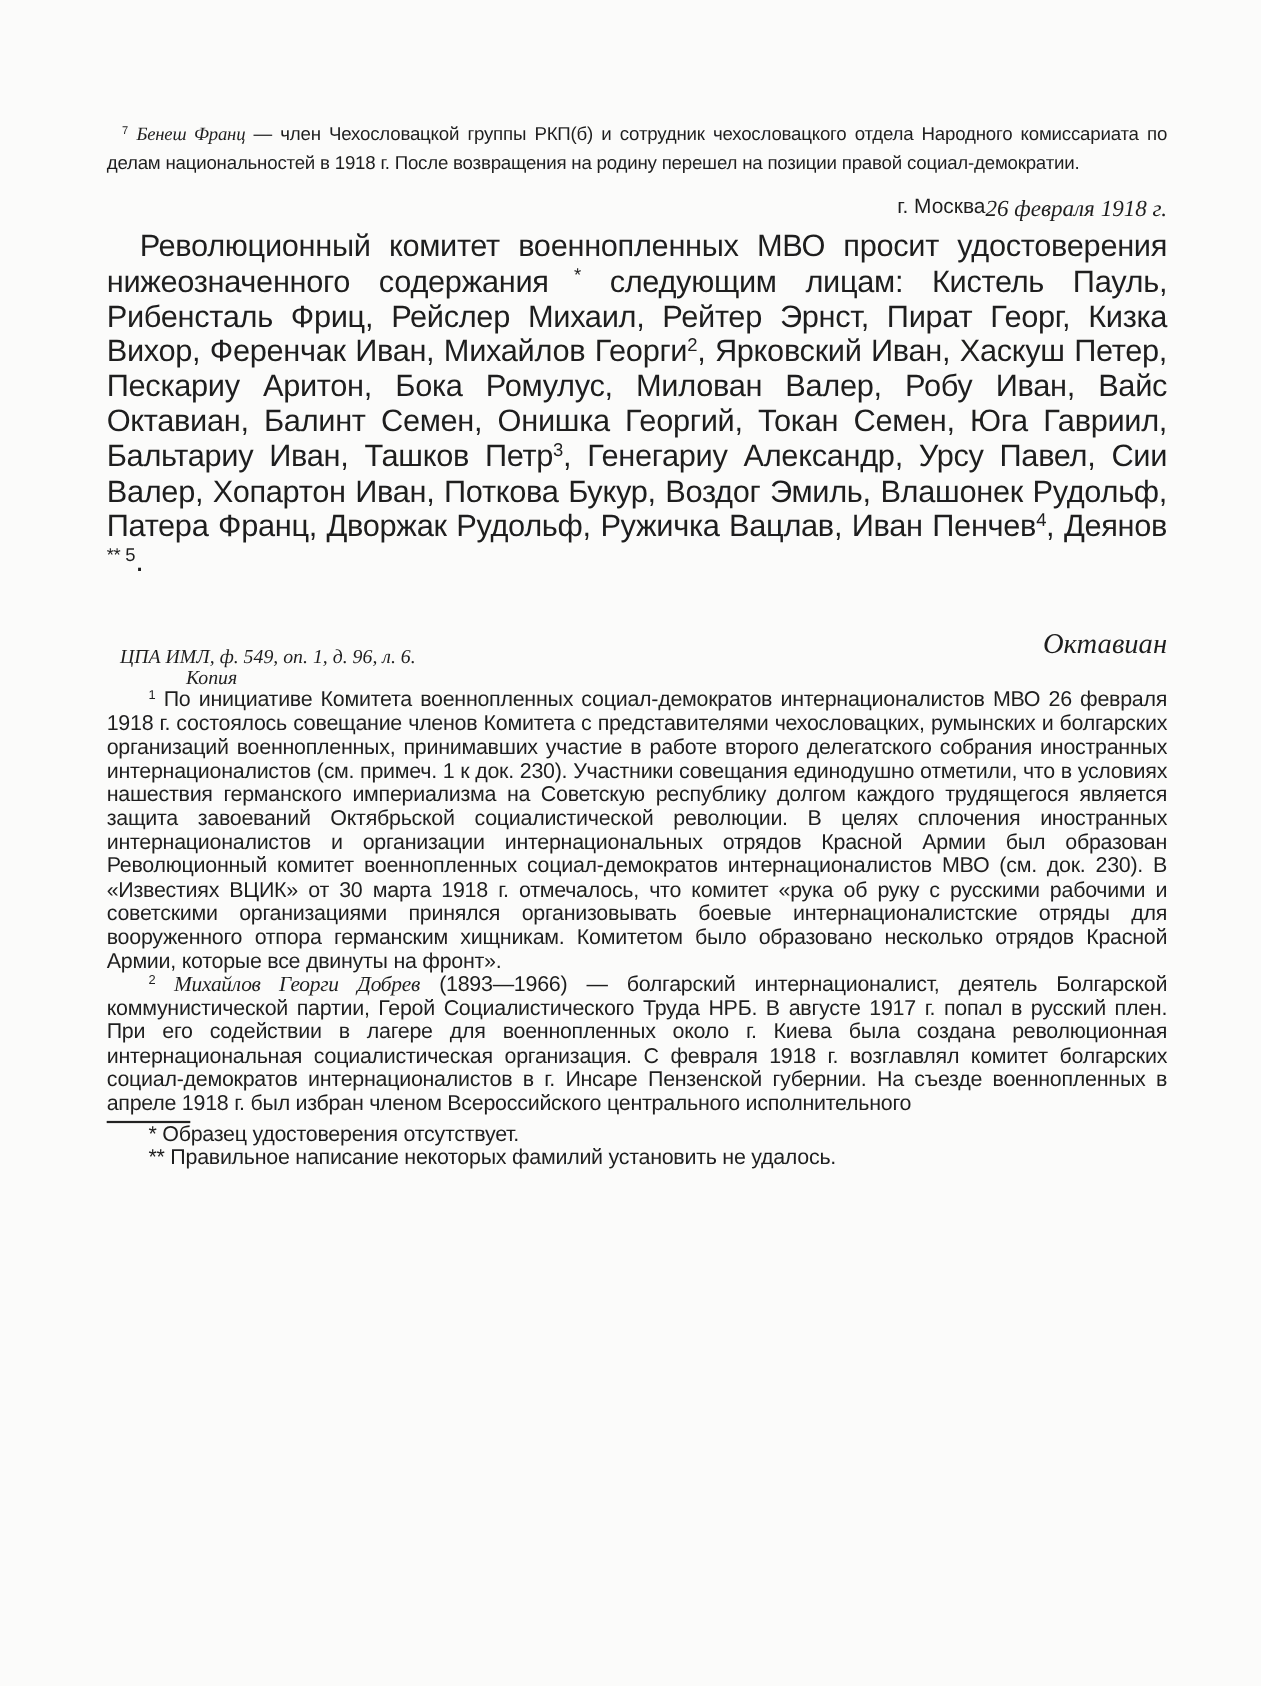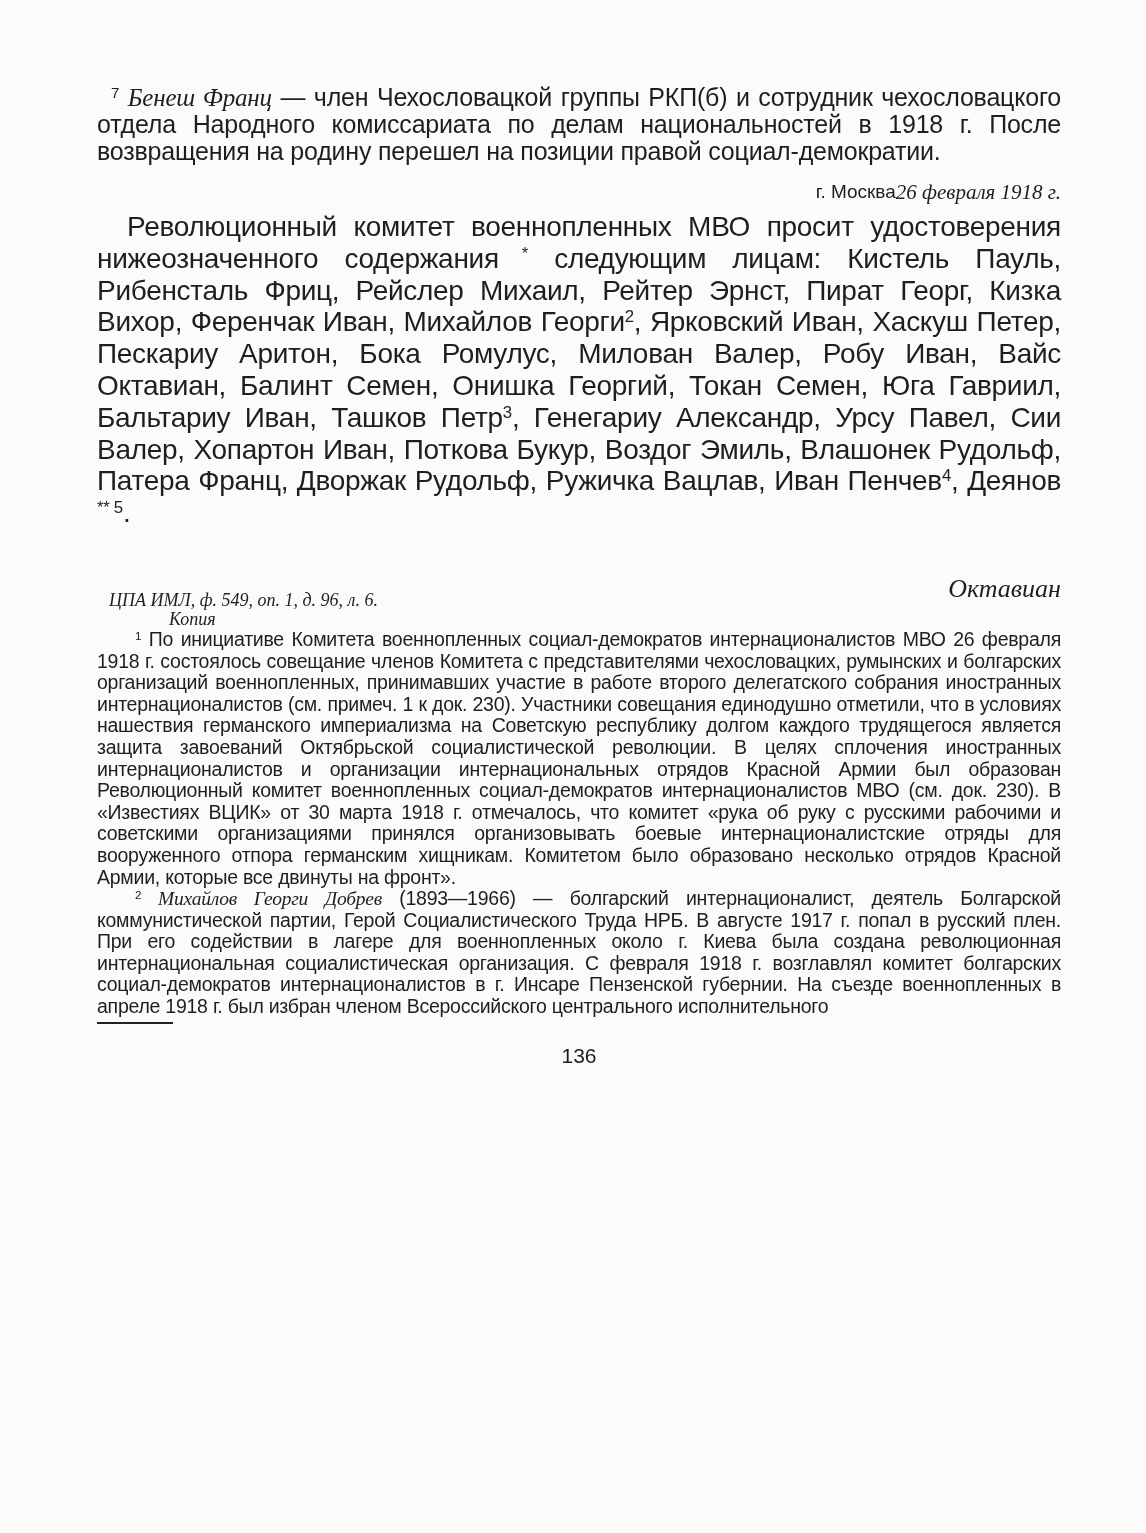--- a/index.html
+++ b/index.html
@@ -11,25 +11,26 @@
     position: relative;
     overflow: hidden;
   }
   .page {
     position: absolute;
     left: 97px; top: 84px;
     width: 964px;
   }
   .fn-top {
     font-family: "Liberation Sans", sans-serif;
-    font-size: 25px;
+    font-size: 17px;
     line-height: 27px;
     text-align: justify;
     text-indent: 14px;
     letter-spacing: -0.2px;
+    margin-top: 24px;
   }
   .fn-top i { font-family: "Liberation Serif", serif; }
   sup { font-size: 0.6em; vertical-align: 0.55em; line-height: 0; }
   .doc-title {
     margin-top: 27px;
     font-family: "Liberation Sans", sans-serif;
     font-size: 31px;
     line-height: 36px;
     text-align: center;
     letter-spacing: -0.3px;
@@ -126,15 +127,18 @@
     </div>
   </div>
 
   <div class="notes">
     <p><sup>1</sup><span> По инициативе Комитета военнопленных социал-демократов интернационалистов МВО 26 февраля 1918 г. состоялось совещание членов Комитета с представителями чехословацких, румынских и болгарских организаций военнопленных, принимавших участие в работе второго делегатского собрания иностранных интернационалистов (см. примеч. 1 к док. 230). Участники совещания единодушно отметили, что в условиях нашествия германского империализма на Советскую республику долгом каждого трудящегося является защита завоеваний Октябрьской социалистической революции. В целях сплочения иностранных интернационалистов и организации интернациональных отрядов Красной Армии был образован Революционный комитет военнопленных социал-демократов интернационалистов МВО (см. док. 230). В «Известиях ВЦИК» от 30 марта 1918 г. отмечалось, что комитет «рука об руку с русскими рабочими и советскими организациями принялся организовывать боевые интернационалистские отряды для вооруженного отпора германским хищникам. Комитетом было образовано несколько отрядов Красной Армии, которые все двинуты на фронт».</span></p>
     <p><sup>2</sup><i> Михайлов Георги Добрев</i><span> (1893—1966) — болгарский интернационалист, деятель Болгарской коммунистической партии, Герой Социалистического Труда НРБ. В августе 1917 г. попал в русский плен. При его содействии в лагере для военнопленных около г. Киева была создана революционная интернациональная социалистическая организация. С февраля 1918 г. возглавлял комитет болгарских социал-демократов интернационалистов в г. Инсаре Пензенской губернии. На съезде военнопленных в апреле 1918 г. был избран членом Всероссийского центрального исполнительного</span></p>
   </div>
 
   <div class="rule"></div>
 
+  <div class="star-notes">
+    <p>* Образец удостоверения отсутствует.</p>
+    <p>** Правильное написание некоторых фамилий установить не удалось.</p>
+  </div>
 
-  <div class="page-num">136</div>
 </div>
 
 </body></html>

